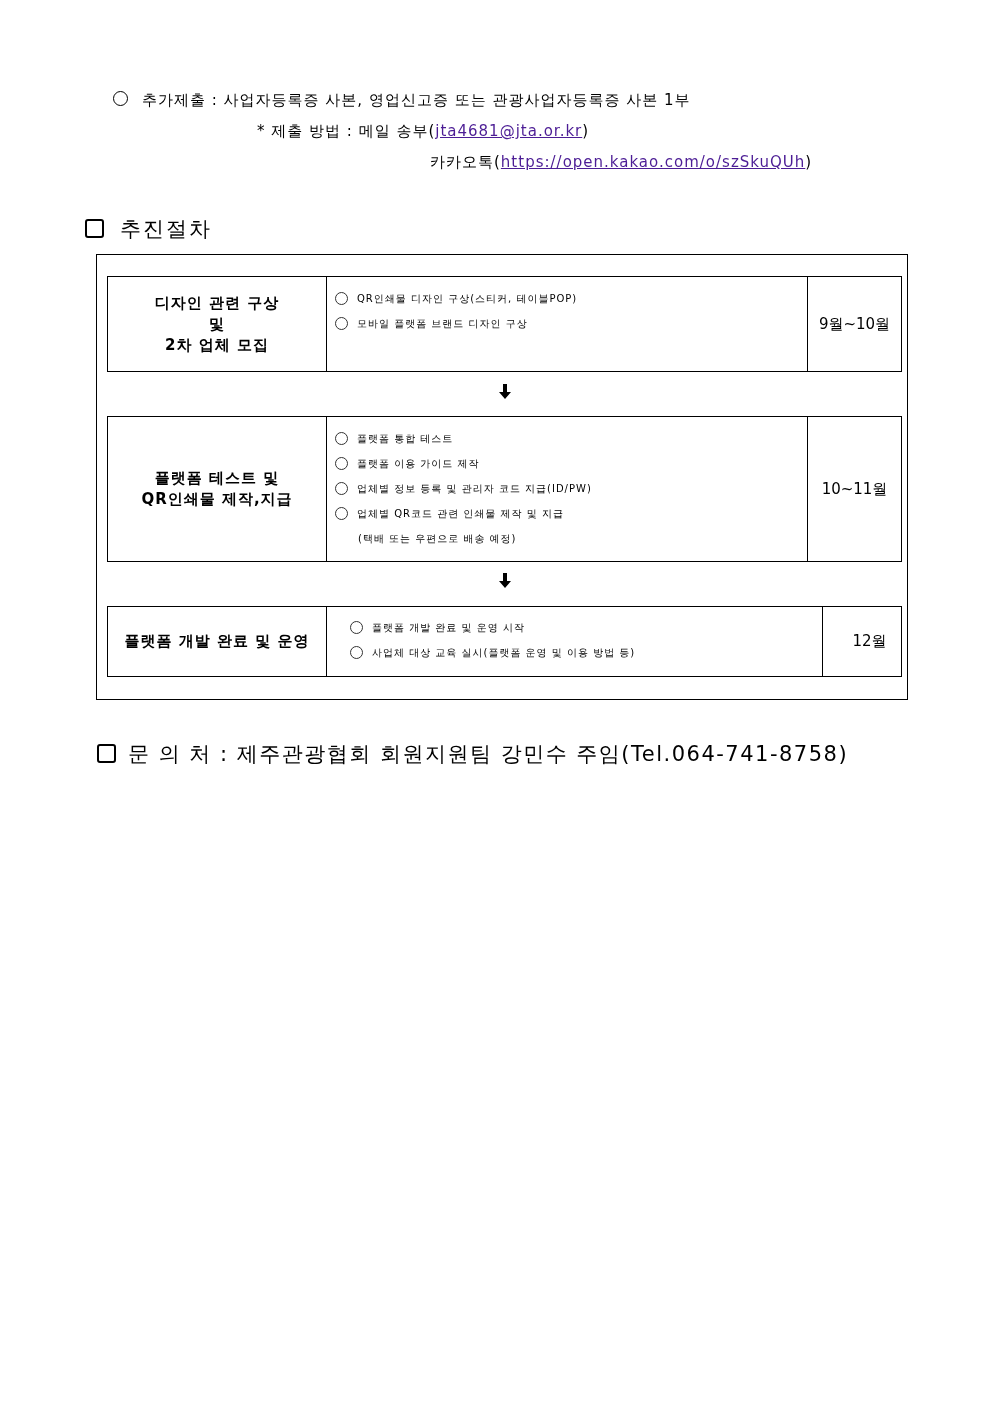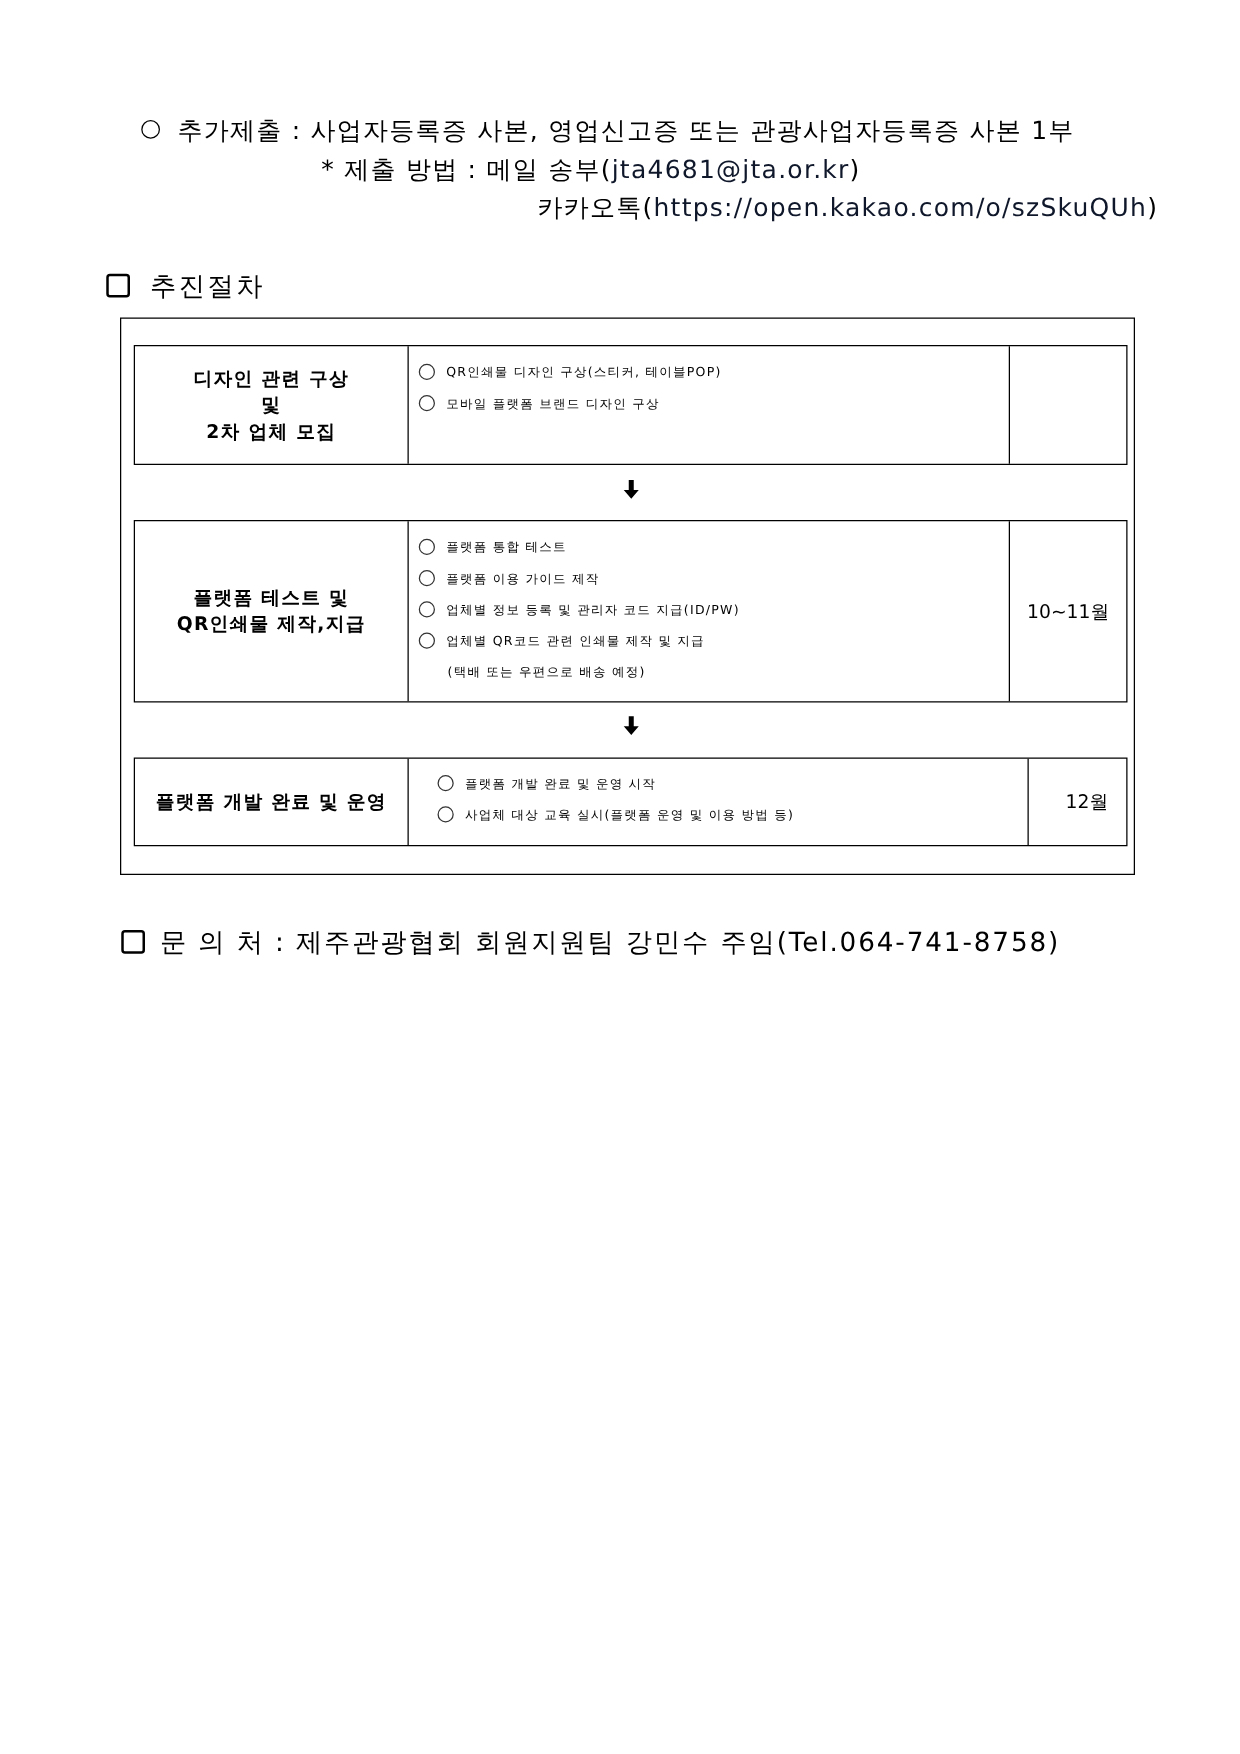--- a/index.html
+++ b/index.html
@@ -1,20 +1,20 @@
 <!DOCTYPE html>
 <html><head>
 <meta charset="utf-8">
 <style>
   html, body { margin: 0; padding: 0; background: #ffffff; }
   body { width: 992px; height: 1403px; position: relative; overflow: hidden;
          font-family: "DejaVu Sans", "Liberation Sans", sans-serif; color: #000; }
   .abs { position: absolute; }
-  .line { font-size: 20px; white-space: nowrap; letter-spacing: 1px; }
-  a.link { color: #0f172a; }
+  .line { font-size: 15px; white-space: nowrap; letter-spacing: 1px; }
+  a.link { color: #4c1d95; text-decoration: underline; }
   .bullet-circle { display: inline-block; width: 13px; height: 13px; border: 1.6px solid #000;
                    border-radius: 50%; vertical-align: middle; margin-right: 14px; position: relative; top: -2px; }
   .sq { display: inline-block; width: 15px; height: 15px; border: 2px solid #000; border-radius: 3px;
         vertical-align: middle; margin-right: 16px; position: relative; top: -2px; }
   .heading { font-size: 21px; letter-spacing: 2px; white-space: nowrap; }
   .outer-box { position: absolute; left: 96px; top: 254px; width: 812px; height: 446px;
                border: 1.5px solid #000; box-sizing: border-box; }
   .step { position: absolute; left: 107px; width: 795px; border: 1.5px solid #000; box-sizing: border-box;
           display: flex; }
   .step .c1 { width: 218px; border-right: 1.5px solid #000; display: flex; align-items: center;
@@ -53,20 +53,21 @@
     <div>
       <div>디자인 관련 구상</div>
       <div>및</div>
       <div>2차 업체 모집</div>
     </div>
   </div>
   <div class="c2" style="padding-top:9px;">
     <div class="item"><span class="oc"></span><span>QR인쇄물 디자인 구상(스티커, 테이블POP)</span></div>
     <div class="item"><span class="oc"></span><span>모바일 플랫폼 브랜드 디자인 구상</span></div>
   </div>
+  <div class="c3">9월~10월</div>
 </div>
 
 <svg class="arrow" style="top:383px;" viewBox="0 0 18 18">
   <path d="M7 1 h4 v8 h4 l-6 7 l-6 -7 h4 z" fill="#000"></path>
 </svg>
 
 <div class="step" style="top:416px; height:146px;">
   <div class="c1">
     <div>
       <div>플랫폼 테스트 및</div>

